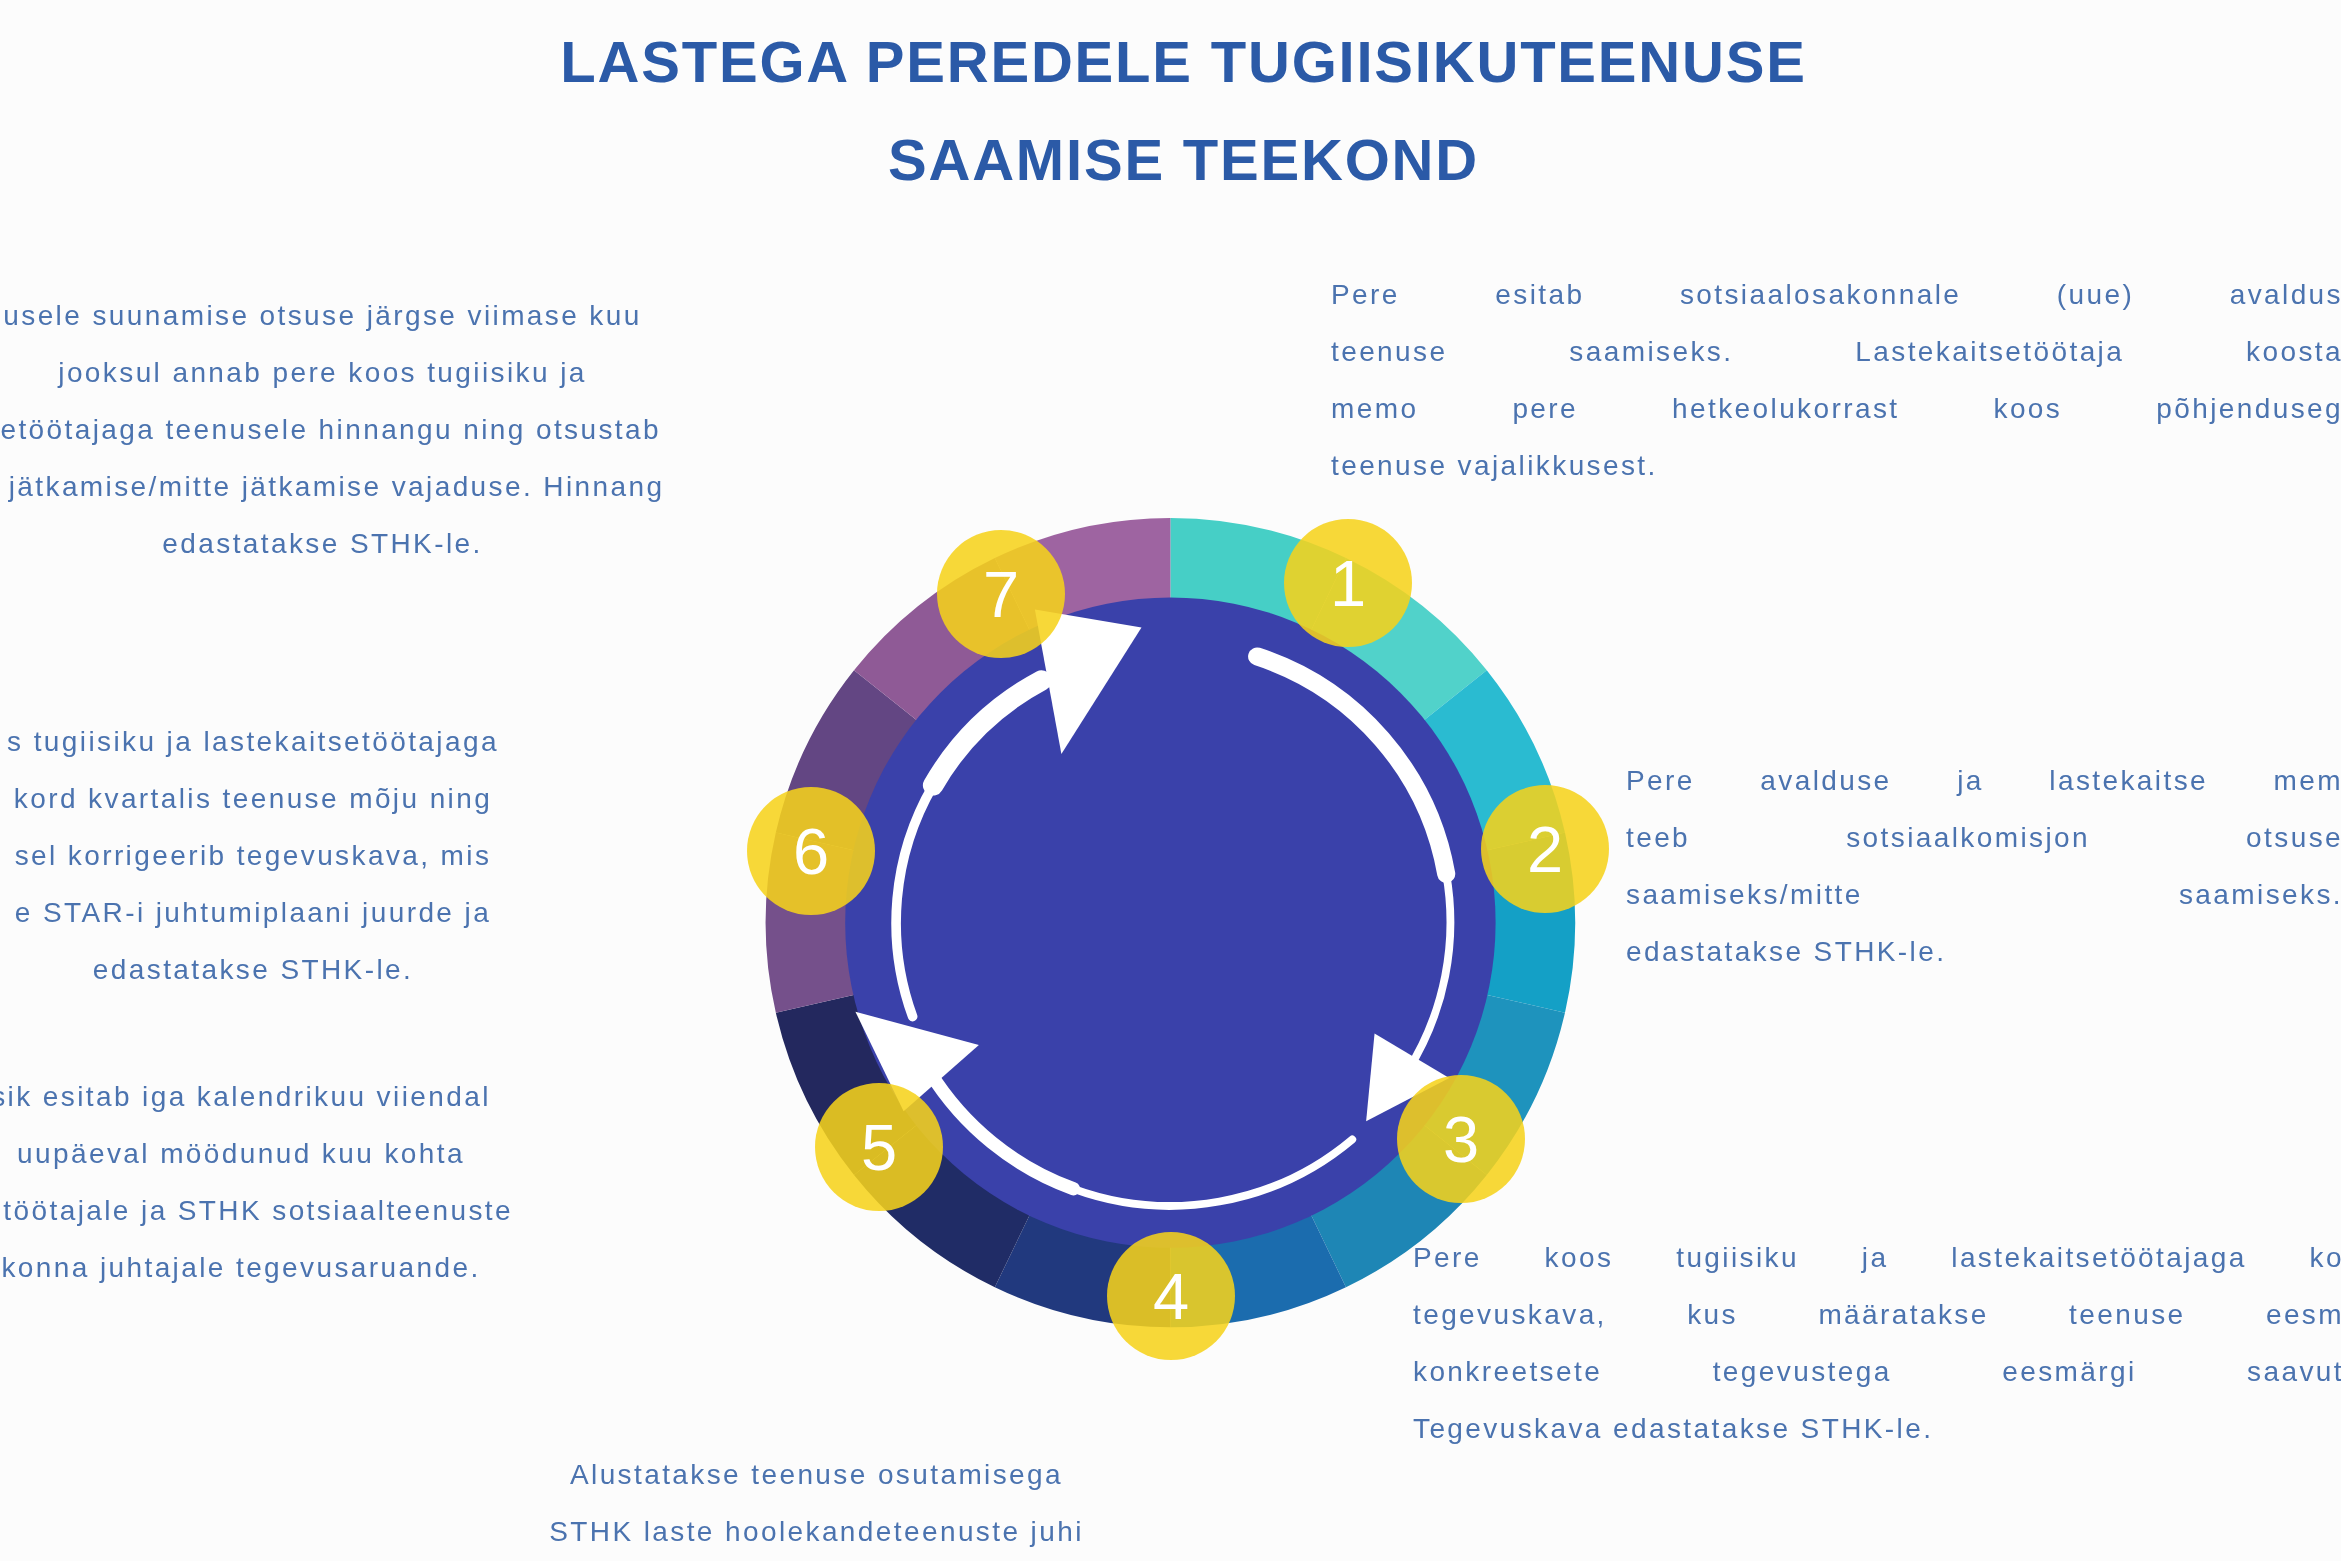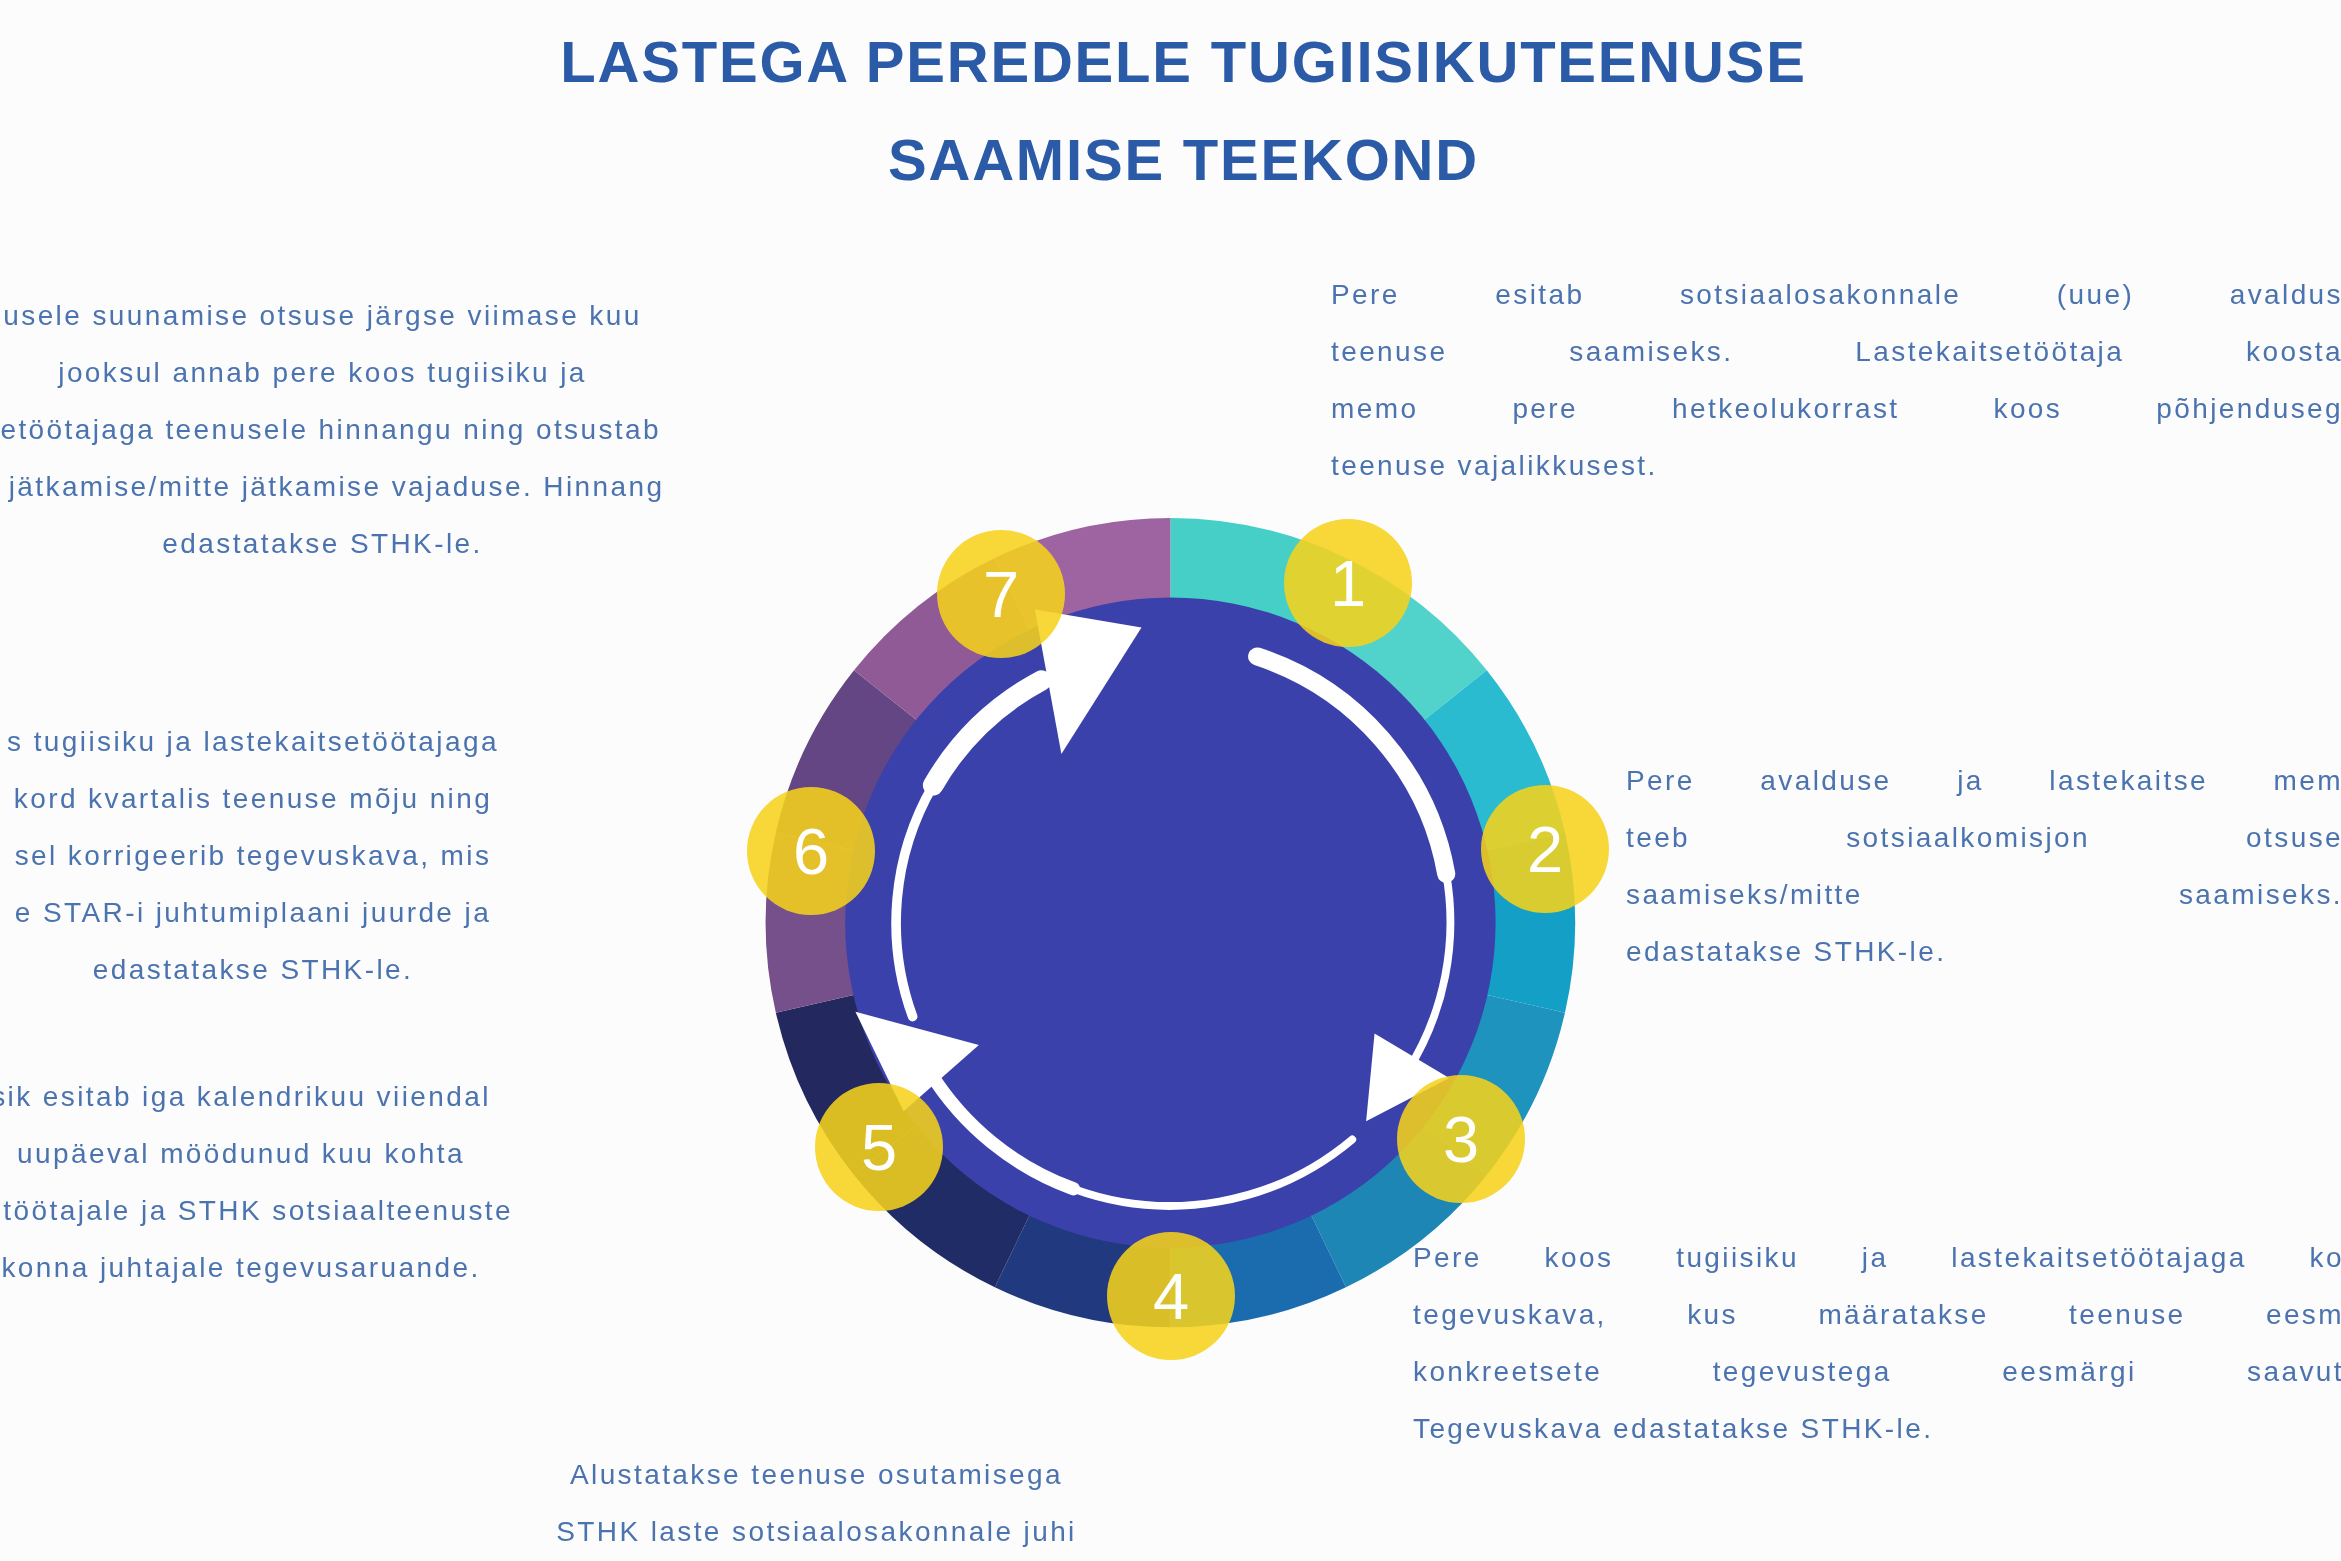--- a/index.html
+++ b/index.html
@@ -148,18 +148,18 @@
 
   <div class="tblock" style="left:1413px;top:1229px;width:931px">
     <div class="jline">Pere koos tugiisiku ja lastekaitsetöötajaga ko</div>
     <div class="jline">tegevuskava, kus määratakse teenuse eesm</div>
     <div class="jline">konkreetsete tegevustega eesmärgi saavut</div>
     <div class="lline">Tegevuskava edastatakse STHK-le.</div>
   </div>
 
   <div class="tblock centered" style="left:386px;top:1446px;width:861px">
     <div>Alustatakse teenuse osutamisega</div>
-    <div>STHK laste sotsiaalosakonnale juhi</div>
+    <div>STHK laste hoolekandeteenuste juhi</div>
     <div>hetkeolukorrast ja juhendamisel.</div>
   </div>
 
 </div>
 
 
 </body></html>

